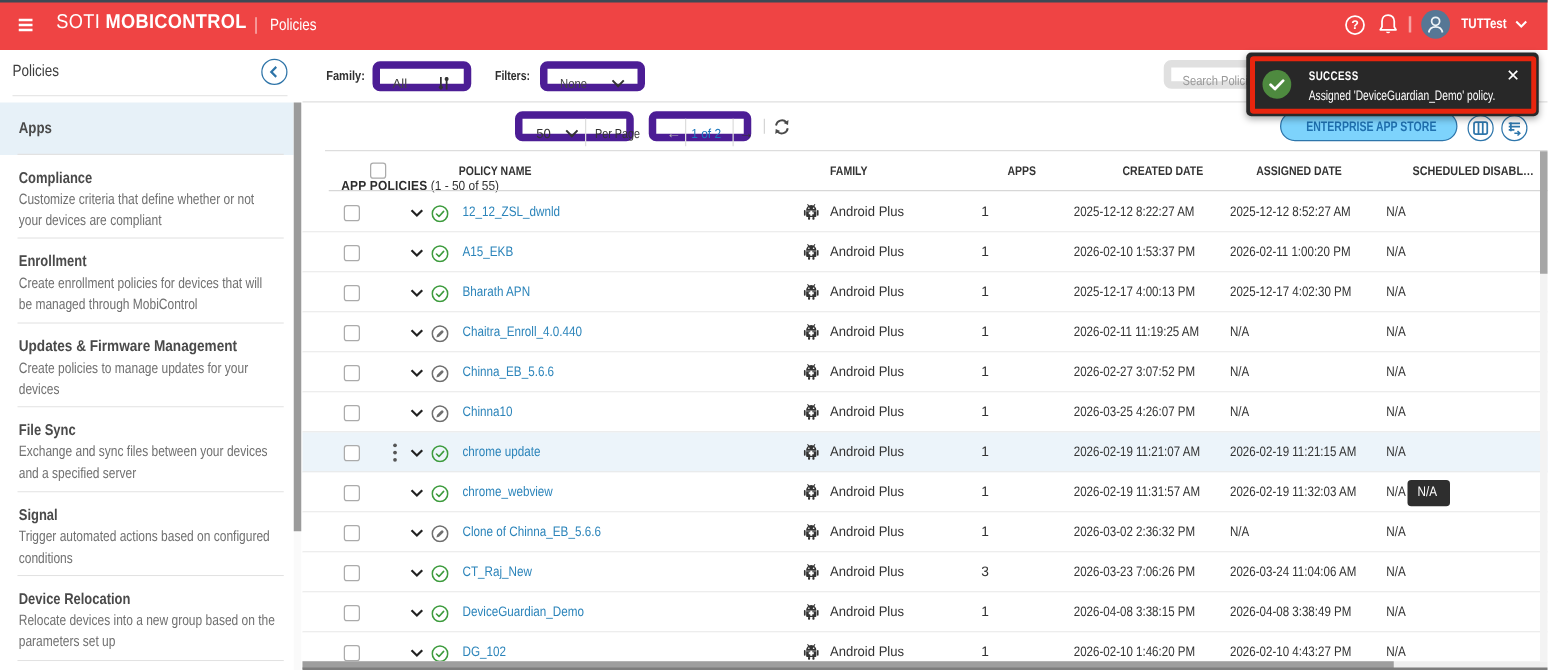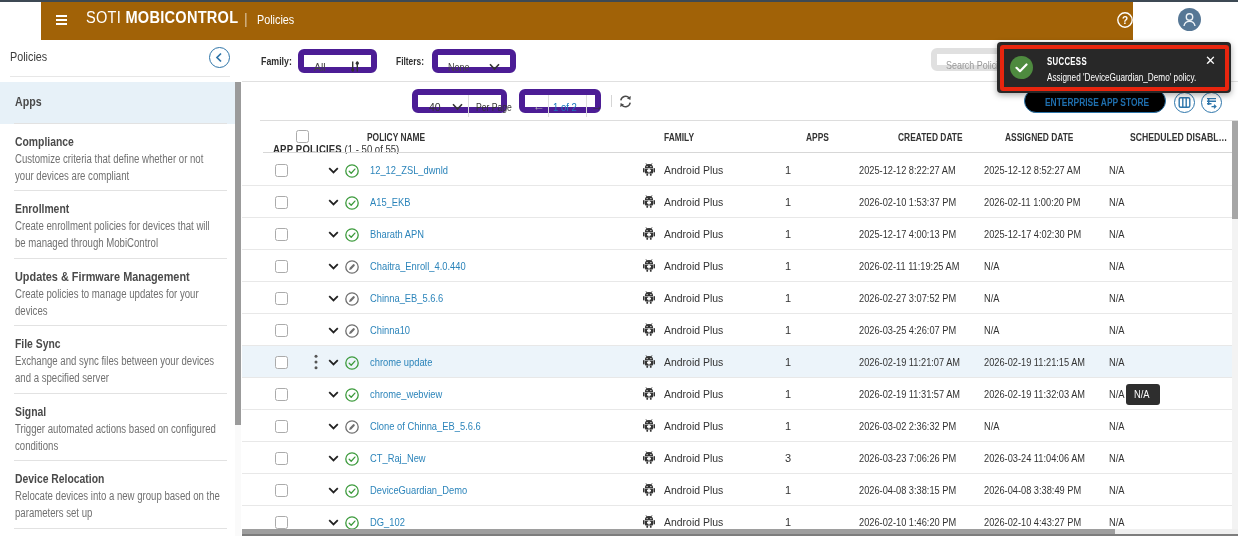--- a/index.html
+++ b/index.html
@@ -1,20 +1,20 @@
 <!DOCTYPE html>
 <html><head>
 <meta charset="utf-8">
 <style>
 * { margin:0; padding:0; box-sizing:border-box; }
 html,body { width:1238px; height:536px; overflow:hidden; font-family:"Liberation Sans",sans-serif; background:#fff; }
 .sx { display:inline-block; transform-origin:0 50%; white-space:nowrap; }
 
 
-#topbar { position:absolute; left:0; top:0; width:1092px; height:40px; background:#a16207;margin-left:41px; }
+#topbar { position:absolute; left:0; top:0; width:1238px; height:40px; background:#ef4444; }
 #topbar .burger { position:absolute; left:15px; top:15px; width:10.5px; height:10px; }
 #topbar .burger span { display:block; height:2px; background:#fff; margin-bottom:1.9px; }
 #logo { position:absolute; left:45px; top:9px; font-size:16px; color:#fff; font-weight:400; white-space:nowrap; transform:scaleX(.91); transform-origin:0 50%; letter-spacing:.3px;}
 #logo b { font-weight:700; }
 #logo-sep { position:absolute; left:203px; top:11px; color:rgba(255,255,255,.6); font-size:14px; }
 #logo-pg { position:absolute; left:216px; top:12px; color:#fff; font-size:13px; }
 #tb-sep { position:absolute; left:1127px; top:13px; width:1.5px; height:13px; background:rgba(255,255,255,.5); }
 #avatar { position:absolute; left:1137px; top:8px; width:23px; height:23px; border-radius:50%; background:#567795; }
 #uname { position:absolute; left:1169px; top:13px; color:#fff; font-size:11px; font-weight:700; }
 #uchev { position:absolute; left:1212px; top:16px; }
@@ -66,21 +66,21 @@
 .c-sch { position:absolute; left:867px; top:10px; font-size:11px; color:#333; transform:scaleX(.85); transform-origin:0 50%; }
 
 
 #v-track { position:absolute; left:1232px; top:121px; width:6px; height:408px; background:#f3f3f3; }
 #v-thumb { position:absolute; left:1232px; top:121px; width:6px; height:98px; background:#a6a6a6; }
 #h-track { position:absolute; left:242px; top:529px; width:996px; height:7px; background:#efefef; }
 #h-thumb { position:absolute; left:242px; top:529px; width:873px; height:6px; background:#9e9e9e; }
 #h-edge { position:absolute; left:242px; top:534px; width:996px; height:2px; background:#7d7d7d; }
 
 
-#eas-btn { position:absolute; left:782px; top:49px; width:142px; height:24px; border:1px solid #2e76ab; border-radius:12px; background:#000000; }
+#eas-btn { position:absolute; left:782px; top:49px; width:142px; height:24px; border:1px solid #2e76ab; border-radius:12px; background:#7dd3fc; }
 #eas-btn span { position:absolute; left:20px; top:6px; color:#1f6fae; font-weight:700; font-size:11px; transform:scaleX(.765); transform-origin:0 50%; white-space:nowrap; }
 .circ-btn { position:absolute; width:21px; height:21px; border:1px solid #2e76ab; border-radius:50%; background:#fff; font-size:0; line-height:0; }
 
 
 #toast { position:absolute; left:997px; top:42px; width:234px; height:51px; background:#282828; border-radius:4px; box-shadow:0 2px 6px rgba(0,0,0,.35); }
 #toast .ring { position:absolute; left:2.5px; top:2.5px; right:2.5px; bottom:2.5px; border:4.5px solid #e8250e; border-radius:3px; }
 #toast .gc { position:absolute; left:13px; top:14px; width:23px; height:23px; border-radius:50%; background:#4e8a3f; }
 #toast .t1 { position:absolute; left:50px; top:14px; color:#fff; font-size:10px; font-weight:700; letter-spacing:.4px; transform:scaleX(.78); transform-origin:0 50%; }
 #toast .t2 { position:absolute; left:50px; top:29px; color:#fff; font-size:11px; transform:scaleX(.745); transform-origin:0 50%; white-space:nowrap; }
 #toast .x { position:absolute; left:208px; top:11px; color:#fff; font-size:13px; }
@@ -178,21 +178,21 @@
           <path d="M1 1.3 L5.5 6 L10 1.3" fill="none" stroke="#333" stroke-width="1.6"></path>
         </svg>
     </div>
     <div class="selbox" style="left:689px;top:8px;width:268px;height:23px;border-color:#e0e0e0;">
         <span style="position:absolute;left:9px;top:5px;color:#999;"><span class="sx" style="transform:scaleX(.85)">Search Policies</span></span>
       </div>
   </div>
   <div id="row2">
     <div id="apptitle"><span class="sx" style="transform:scaleX(.91)"><b>APP POLICIES</b> <span style="color:#333">(1 - 50 of 55)</span></span></div>
     <div class="selbox" style="left:170px;top:7px;width:95px;">
-      <span style="position:absolute;left:11px;top:6px;color:#333;">40</span>
+      <span style="position:absolute;left:11px;top:6px;color:#333;">50</span>
       <svg style="position:absolute;left:34px;top:8px" width="11" height="8" viewBox="0 0 11 8">
           <path d="M1 1.3 L5.5 6 L10 1.3" fill="none" stroke="#333" stroke-width="1.6"></path>
         </svg>
       <span style="position:absolute;left:50px;top:0;width:1px;height:22px;background:#ddd;"></span>
       <span style="position:absolute;left:58px;top:6px;color:#333;"><span class="sx" style="transform:scaleX(.82)">Per Page</span></span>
     </div>
     <div class="selbox" style="left:277px;top:7px;width:82px;">
       <span style="position:absolute;left:8px;top:4px;color:#b5b5b5;font-size:12px;">←</span>
         <span style="position:absolute;left:23px;top:0;width:1px;height:22px;background:#ddd;"></span>
       <span style="position:absolute;left:28px;top:6px;color:#1a77bd;font-weight:400;"><span class="sx" style="transform:scaleX(.91)">1 of 2</span></span>

